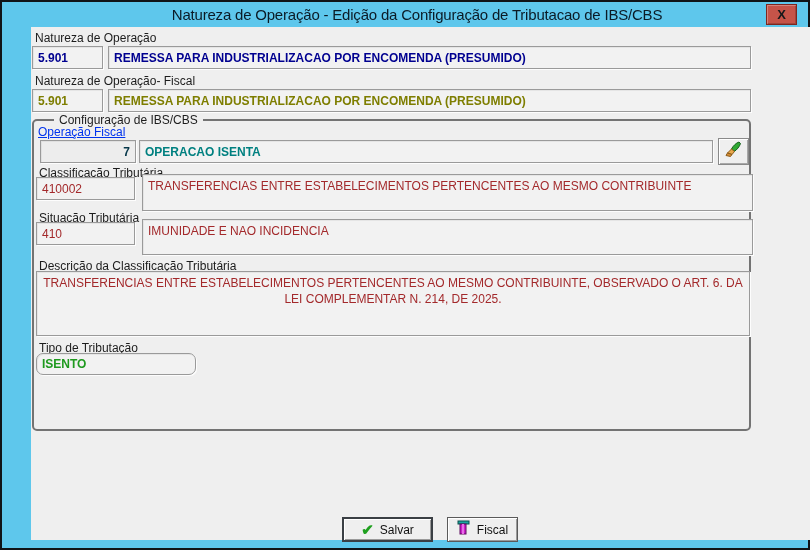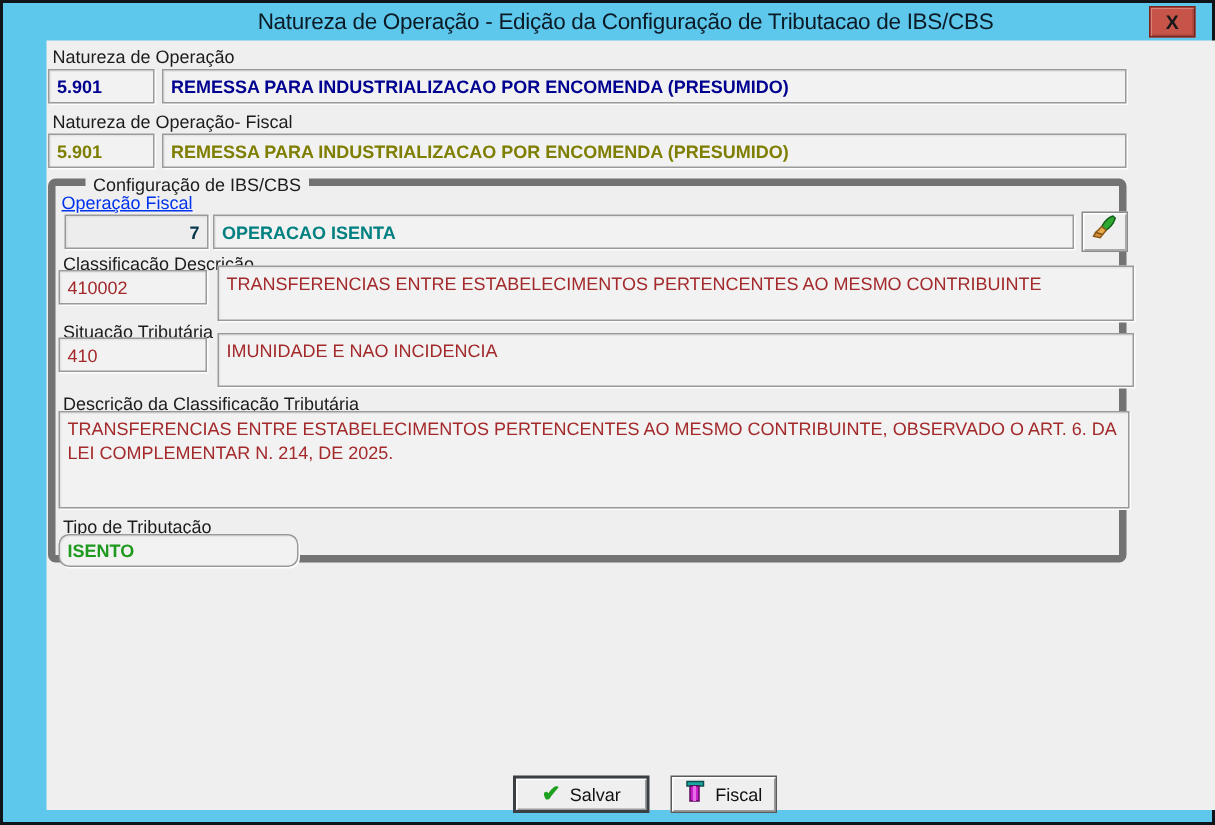--- a/index.html
+++ b/index.html
@@ -47,22 +47,22 @@
   }
   .t-navy  { color:#000090; font-weight:bold; }
   .t-olive { color:#7E7E00; font-weight:bold; }
   .t-teal  { color:#008080; font-weight:bold; }
   .t-dark  { color:#06374a; font-weight:bold; }
   .t-maroon{ color:#A3292B; }
   .t-green { color:#1F9A1F; font-weight:bold;border-radius:7px; }
   .right   { justify-content:flex-end; }
 
   .groupbox {
-    position:absolute; left:1px; top:92px; width:719px; height:256px;
-    border:5px solid #737373; border-radius:5px;
+    position:absolute; left:1px; top:92px; width:719px; height:312px;
+    border:2px solid #737373; border-radius:5px;text-align:center;
   }
   .groupbox .legend {
     position:absolute; left:20px; top:-8px; background:#EFEFEF;
     padding:0 5px; font-size:12px; color:#1c1c1c;
   }
   .link {
     position:absolute; left:4px; top:4px; font-size:12px;
     color:#0033EE; text-decoration:underline; cursor:pointer;
   }
 
@@ -118,21 +118,21 @@
       <div class="tool-btn">
         <span>
           <svg width="21" height="20" viewBox="0 0 21 20">
             <path d="M16 2 C13 3 10 6 8.5 9 L11 11.5 C14 10 16.5 6.5 17.5 3.5 Z" fill="#2FA832" stroke="#14601a" stroke-width="1"></path>
             <path d="M8.5 9 L11.5 11.5 L9 14.5 L4.5 13 Z" fill="#E8A84C" stroke="#8a5a1a" stroke-width="1"></path>
             <path d="M4.5 13 L9 14.5 L7.5 16.5 L3 15.5 Z" fill="#D98F35" stroke="#8a5a1a" stroke-width="1"></path>
           </svg>
         </span>
       </div>
 
-      <div class="lbl" style="left:5px; top:45px;">Classificação Descrição</div>
+      <div class="lbl" style="left:5px; top:45px;">Classificação Tributária</div>
       <div class="field t-maroon" style="left:2px; top:56px; width:99px; height:23px;">410002</div>
       <div class="field multiline t-maroon" style="left:108px; top:53px; width:611px; height:37px;">TRANSFERENCIAS ENTRE ESTABELECIMENTOS PERTENCENTES AO MESMO CONTRIBUINTE</div>
 
       <div class="lbl" style="left:5px; top:90px;">Situação Tributária</div>
       <div class="field t-maroon" style="left:2px; top:101px; width:99px; height:23px;">410</div>
       <div class="field multiline t-maroon" style="left:108px; top:98px; width:611px; height:36px;">IMUNIDADE E NAO INCIDENCIA</div>
 
       <div class="lbl" style="left:5px; top:138px;">Descrição da Classificação Tributária</div>
       <div class="field multiline t-maroon" style="left:2px; top:150px; width:714px; height:65px;">TRANSFERENCIAS ENTRE ESTABELECIMENTOS PERTENCENTES AO MESMO CONTRIBUINTE, OBSERVADO O ART. 6. DA LEI COMPLEMENTAR N. 214, DE 2025.</div>
 

